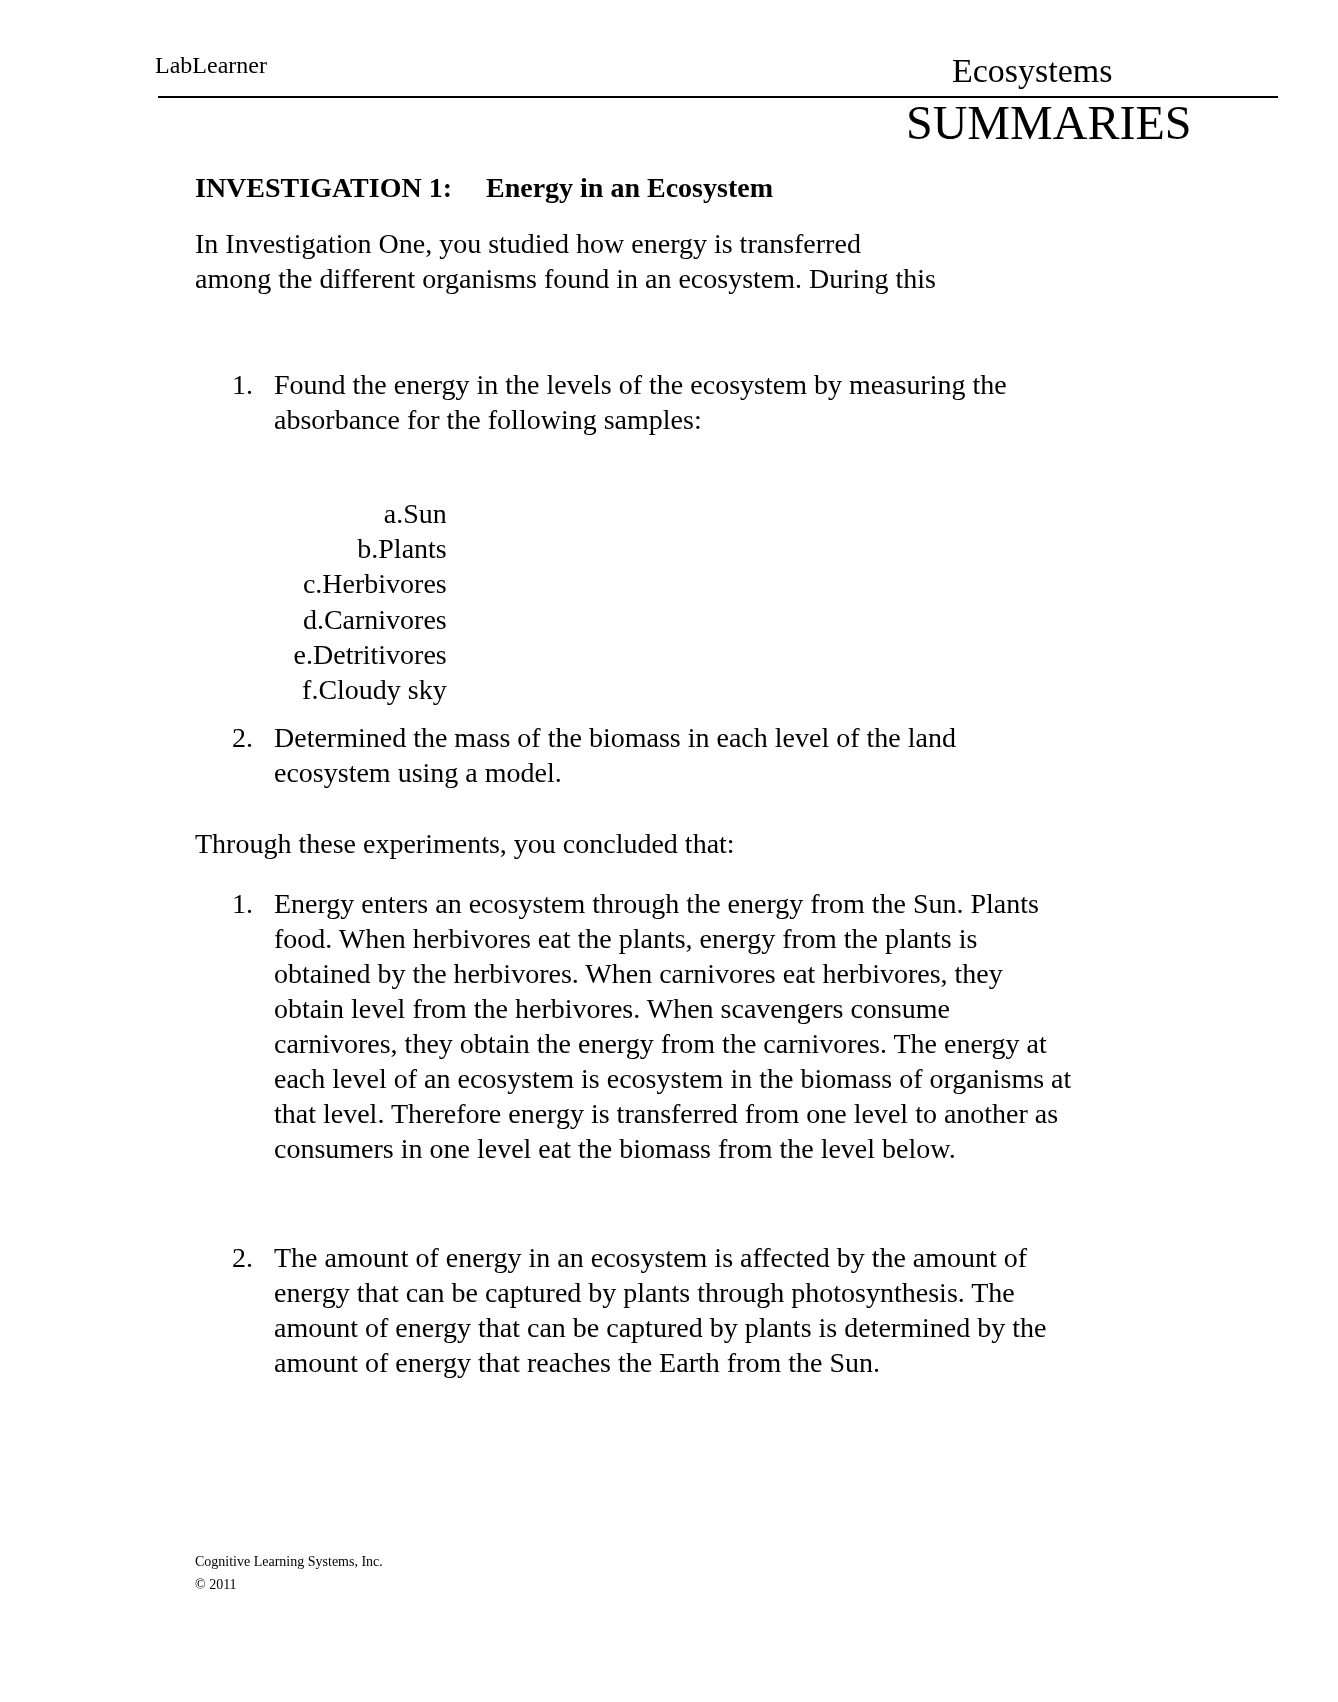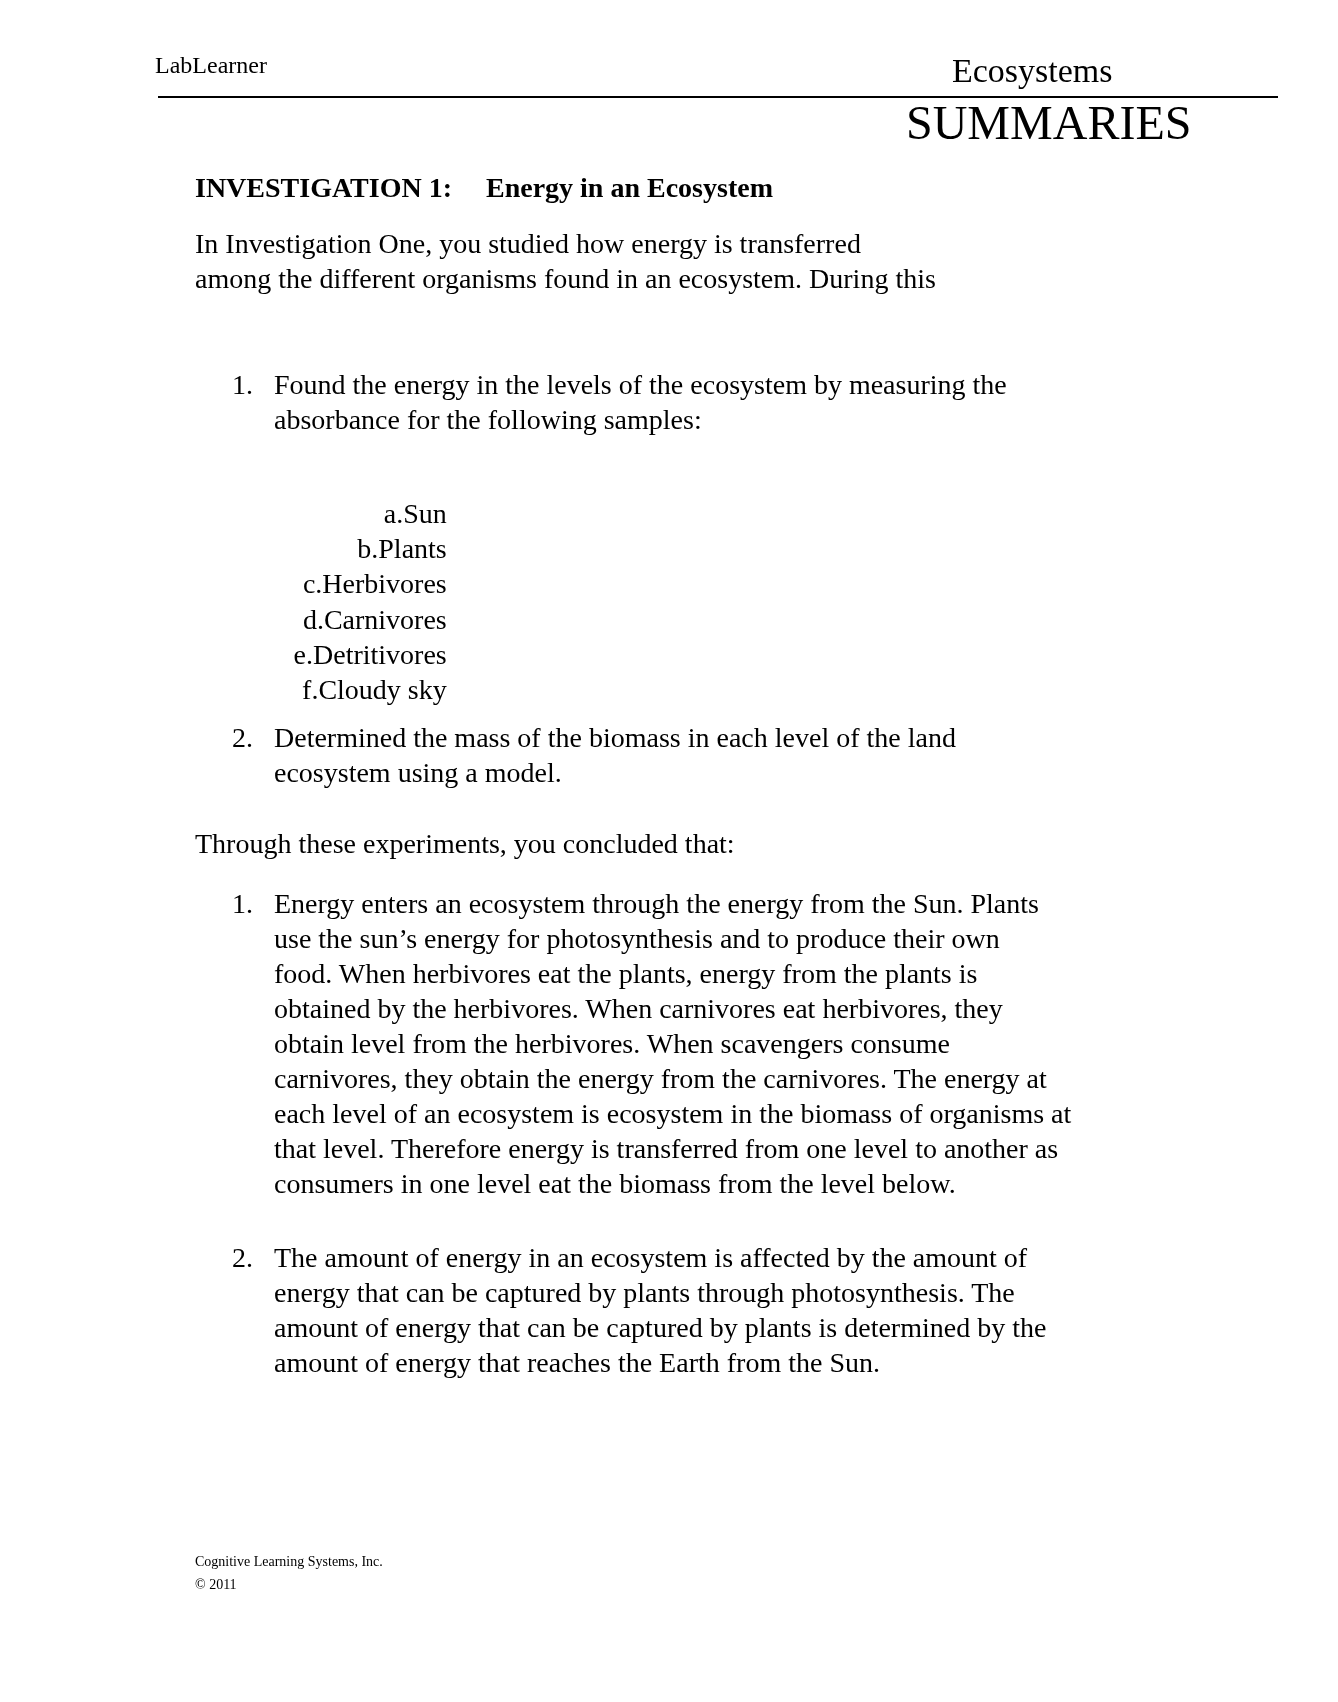--- a/index.html
+++ b/index.html
@@ -62,21 +62,20 @@
     <div>ecosystem using a model.</div>
   </div>
 </div>
 
 <div class="para" style="top:826px;">Through these experiments, you concluded that:</div>
 
 <div class="olist" style="top:886px;">
   <span class="num">1.</span>
   <div class="txt">
     <div>Energy enters an ecosystem through the energy from the Sun. Plants</div>
-    <div>use the sun’s energy for photosynthesis and to produce their own</div>
     <div>food. When herbivores eat the plants, energy from the plants is</div>
     <div>obtained by the herbivores. When carnivores eat herbivores, they</div>
     <div>obtain level from the herbivores.  When scavengers consume</div>
     <div>carnivores, they obtain the energy from the carnivores. The energy at</div>
     <div>each level of an ecosystem is ecosystem in the biomass of organisms at</div>
     <div>that level. Therefore energy is transferred from one level to another as</div>
     <div>consumers in one level eat the biomass from the level below.</div>
   </div>
 </div>
 

